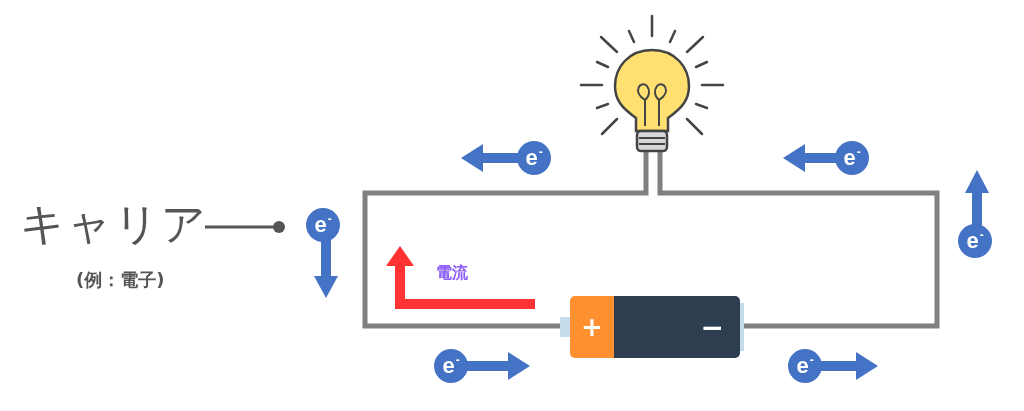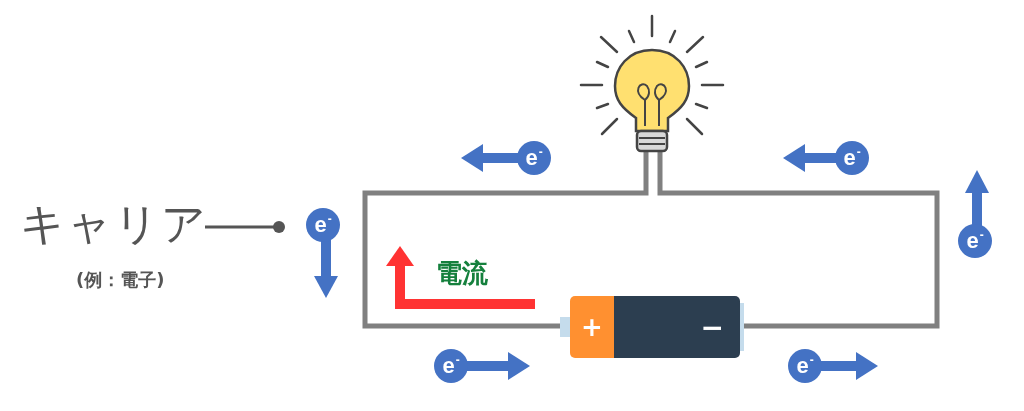--- a/index.html
+++ b/index.html
@@ -1,20 +1,20 @@
 <!DOCTYPE html>
 <html><head>
 <meta charset="utf-8">
 <style>
   html,body{margin:0;padding:0;background:#ffffff;}
   body{width:1024px;height:411px;position:relative;overflow:hidden;font-family:"DejaVu Sans",sans-serif;}
   .abs{position:absolute;}
   .label-main{left:20px;top:198px;font-size:44px;font-weight:normal;color:#555555;letter-spacing:2px;line-height:52px;}
   .label-sub{left:40px;top:268px;font-size:18px;font-weight:bold;color:#555555;line-height:24px;margin-left:36px;}
-  .current-label{left:436px;top:258px;font-size:26px;font-weight:bold;color:#15803d;line-height:30px;}
+  .current-label{left:436px;top:258px;font-size:16px;font-weight:bold;color:#8b5cf6;line-height:30px;}
   .batt-plus{left:570px;top:296px;width:44px;height:62px;background:#ff9030;border-radius:5px 0 0 5px;color:#fff;font-size:26px;font-weight:bold;display:flex;align-items:center;justify-content:center;}
   .batt-minus{left:614px;top:296px;width:126px;height:62px;background:#2c3e50;border-radius:0 5px 5px 0;color:#fff;font-size:28px;font-weight:bold;display:flex;align-items:center;justify-content:flex-end;padding-right:16px;box-sizing:border-box;}
   .elec{width:34px;height:34px;border-radius:50%;background:#4472c4;color:#fff;font-weight:bold;font-size:22px;display:flex;align-items:center;justify-content:center;font-family:"Liberation Sans",sans-serif;}
   .elec sup{font-size:12px;margin-left:1px;position:relative;top:-6px;}
 </style>
 </head>
 <body>
 
 <svg class="abs" style="left:0;top:0" width="1024" height="411">
 

